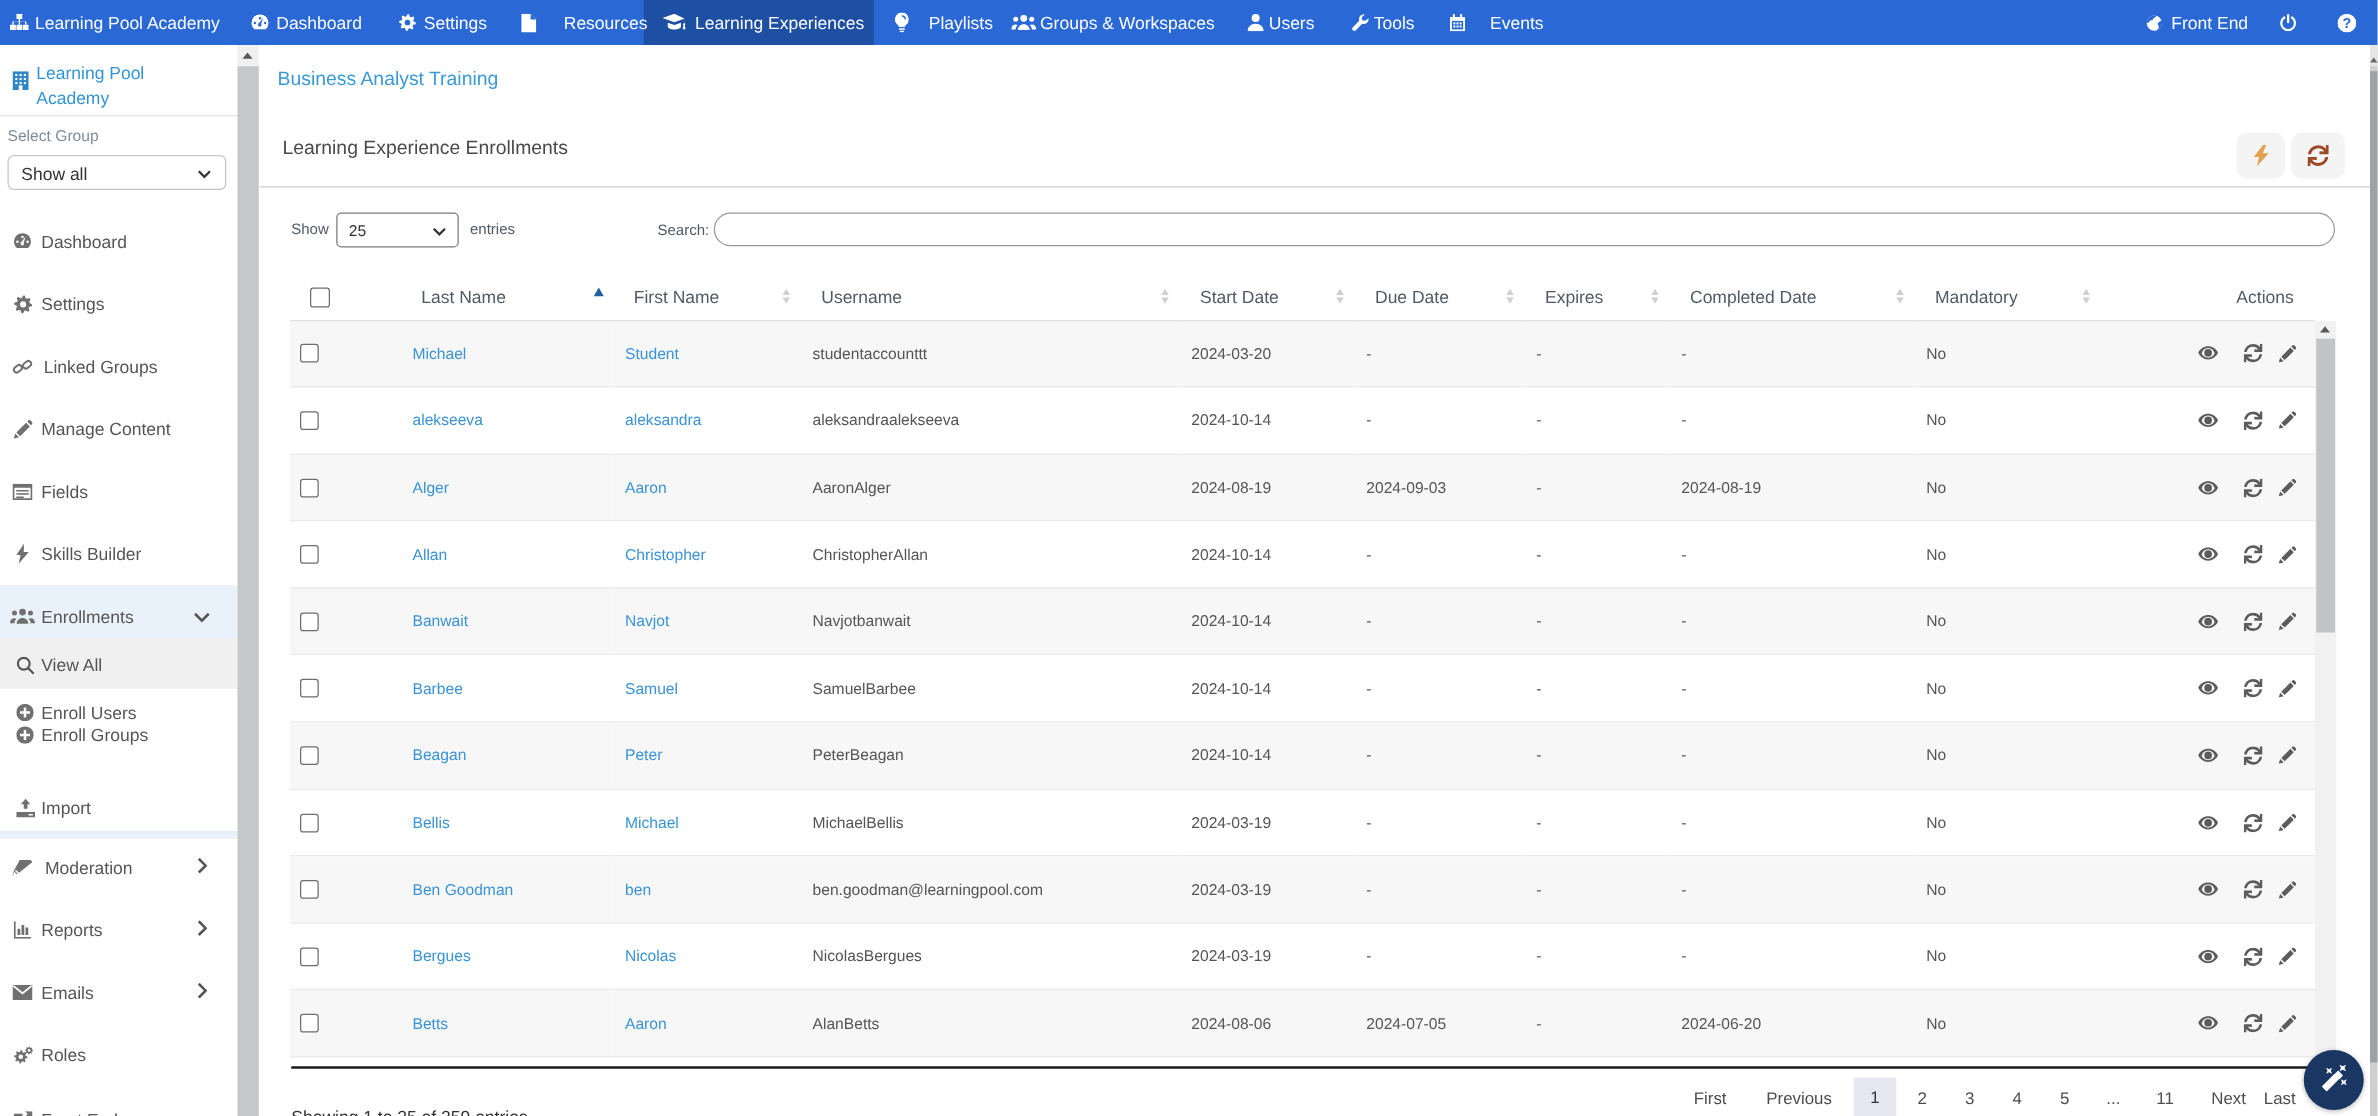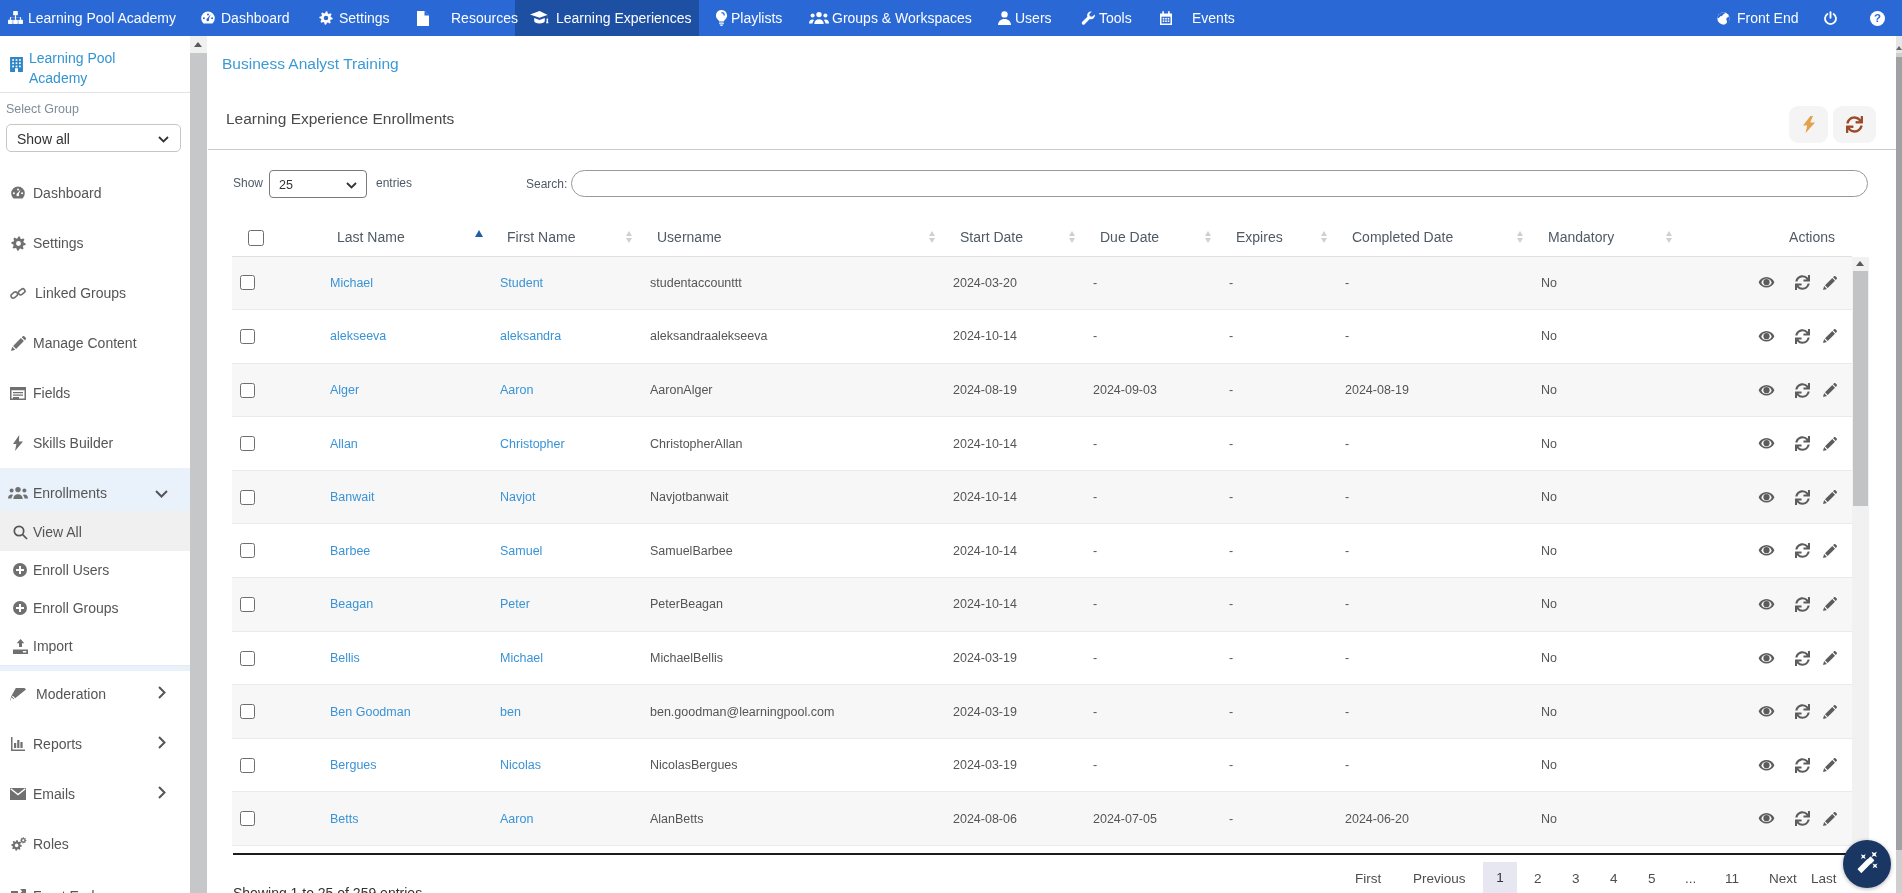--- a/index.html
+++ b/index.html
@@ -97,21 +97,21 @@
         <path d="M4.2 7.1v3c0 1.3 2.4 2.4 5.3 2.4s5.3-1.1 5.3-2.4v-3L9.5 9z"></path>
       </svg>
   <span style="margin-left:7px">Learning Experiences</span>
 </div>
 <div class="nitem" style="left:716px">
   <svg width="11" height="16" viewBox="0 0 11 16" fill="#fff">
         <path d="M5.5 0A5.5 5.5 0 0 0 2.2 9.9c.5.4.9 1.1 1 1.7h4.6c.1-.6.5-1.3 1-1.7A5.5 5.5 0 0 0 5.5 0zm0 2.1a3.4 3.4 0 0 1 3.4 3.4h-1.2A2.2 2.2 0 0 0 5.5 3.3z"></path>
         <rect x="3" y="12.5" width="5" height="1.3" rx=".6"></rect>
         <path d="M3.6 14.6h3.8c-.2.8-.9 1.4-1.9 1.4s-1.7-.6-1.9-1.4z"></path>
       </svg>
-  <span style="margin-left:4px">Playlists</span>
+  <span style="margin-left:16px">Playlists</span>
 </div>
 <div class="nitem" style="left:809px">
   <svg width="20" height="14" viewBox="0 0 20 14" fill="#fff">
         <circle cx="10" cy="3.6" r="2.7"></circle>
         <path d="M5.3 13c0-2.7 2-4.7 4.7-4.7s4.7 2 4.7 4.7z"></path>
         <circle cx="3.6" cy="4.4" r="2"></circle>
         <path d="M0 12.2c0-2.1 1.5-3.6 3.5-3.6.6 0 1.2.2 1.7.4-1 1-1.6 2.2-1.7 3.6H0z"></path>
         <circle cx="16.4" cy="4.4" r="2"></circle>
         <path d="M20 12.2c0-2.1-1.5-3.6-3.5-3.6-.6 0-1.2.2-1.7.4 1 1 1.6 2.2 1.7 3.6H20z"></path>
       </svg>
@@ -272,21 +272,21 @@
       <span class="tx">View All</span>
     </div>
 <div class="smenu" style="top:519px;height:30px">
       <span class="ic" style="left:10px">
         <svg width="14" height="14" viewBox="0 0 14 14" fill="#707070">
           <path d="M7 0a7 7 0 1 0 0 14A7 7 0 0 0 7 0zm4 8H8v3H6V8H3V6h3V3h2v3h3z" fill-rule="evenodd"></path>
         </svg>
       </span>
       <span class="tx">Enroll Users</span>
     </div>
-<div class="smenu" style="top:557px;height:30px">
+<div class="smenu" style="top:537px;height:30px">
       <span class="ic" style="left:10px">
         <svg width="14" height="14" viewBox="0 0 14 14" fill="#707070">
           <path d="M7 0a7 7 0 1 0 0 14A7 7 0 0 0 7 0zm4 8H8v3H6V8H3V6h3V3h2v3h3z" fill-rule="evenodd"></path>
         </svg>
       </span>
       <span class="tx">Enroll Groups</span>
     </div>
 <div class="smenu" style="top:595px;height:30px">
       <span class="ic" style="left:10px">
         <svg width="15" height="15" viewBox="0 0 15 15" fill="#707070">

